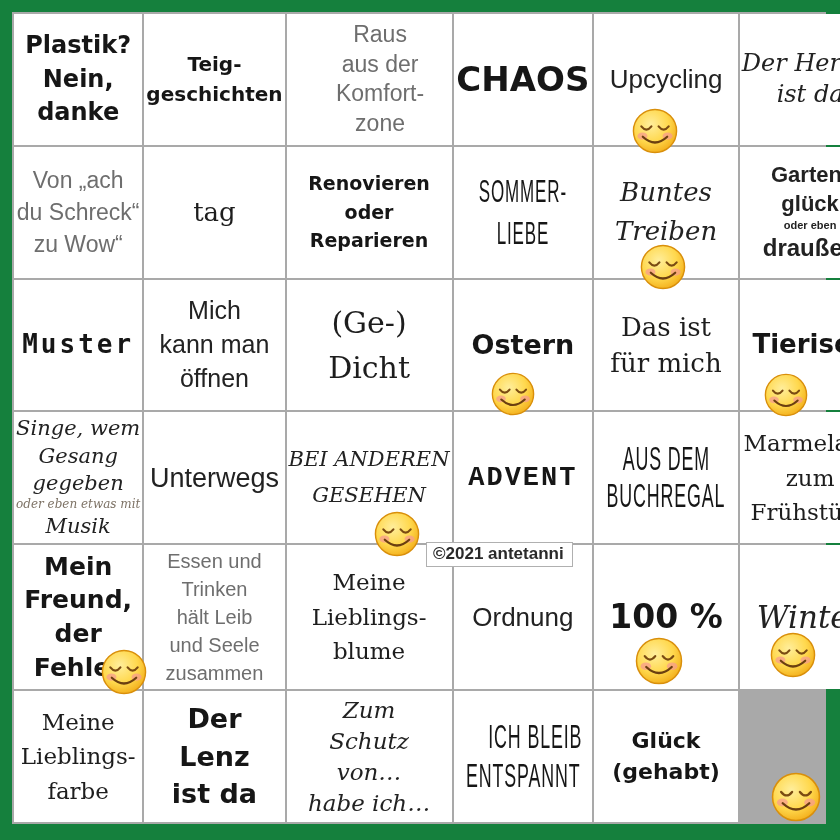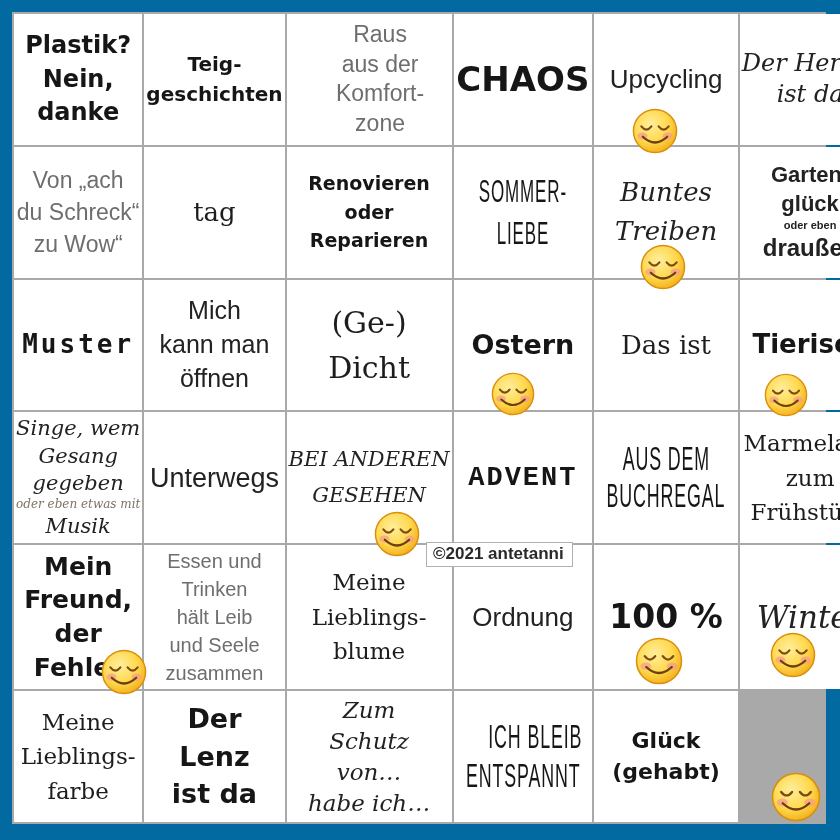--- a/index.html
+++ b/index.html
@@ -1,16 +1,16 @@
 <!DOCTYPE html>
 <html><head>
 <meta charset="utf-8">
 <style>
   html,body{margin:0;padding:0;background:#ffffff;}
-  .card{position:relative;width:840px;height:840px;background:#0369a1;overflow:hidden;
+  .card{position:relative;width:840px;height:840px;background:#15803d;overflow:hidden;
         font-family:"Liberation Sans",sans-serif;}
   .grid{position:absolute;left:12px;top:12px;width:810px;height:808px;
         display:grid;grid-template-columns:repeat(6,1fr);grid-template-rows:repeat(6,1fr);
         gap:2px;background:#a9a9a9;border:2px solid #a9a9a9;}
   .cell{background:#ffffff;display:flex;flex-direction:column;align-items:center;
         justify-content:center;text-align:center;color:#161616;line-height:1.3;
         padding:2px;}
   .line{display:block;white-space:nowrap;}
 
   
@@ -122,20 +122,21 @@
       </div>
       <div class="cell v-serif" style="font-size: 30px; line-height: 1.5;">
         <div class="line">(Ge-)</div>
         <div class="line">Dicht</div>
       </div>
       <div class="cell v-heavy" style="font-size: 27px; line-height: 1.2;">
         <div class="line">Ostern</div>
       </div>
       <div class="cell v-serif" style="font-size: 26px; line-height: 1.4;">
         <div class="line">Das ist</div>
+        <div class="line">für mich</div>
       </div>
       <div class="cell v-heavy" style="font-size: 26px; line-height: 1.2;">
         <div class="line">Tierisch</div>
       </div>
       <div class="cell v-hand" style="font-size: 21px; line-height: 1.3;">
         <div class="line">Singe, wem</div>
         <div class="line">Gesang</div>
         <div class="line">gegeben</div>
         <div class="line tinybrown">oder eben etwas mit</div>
         <div class="line">Musik</div>

